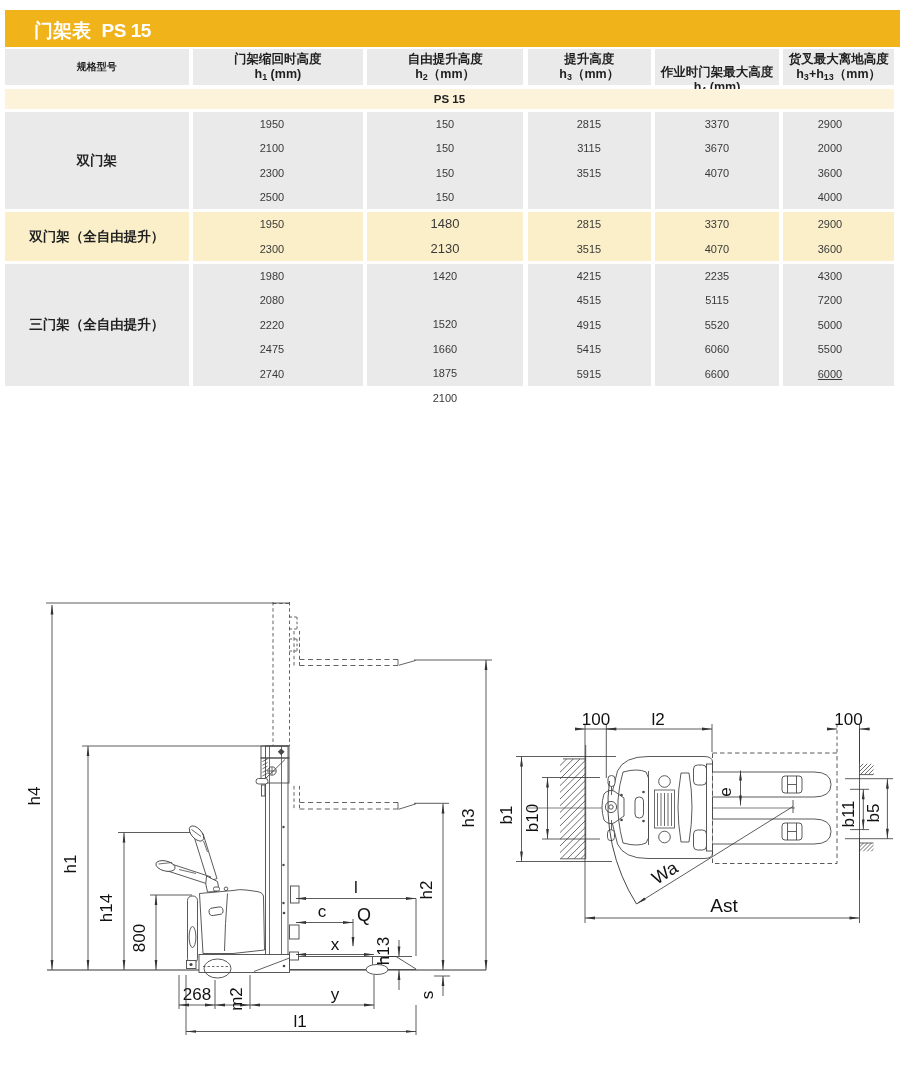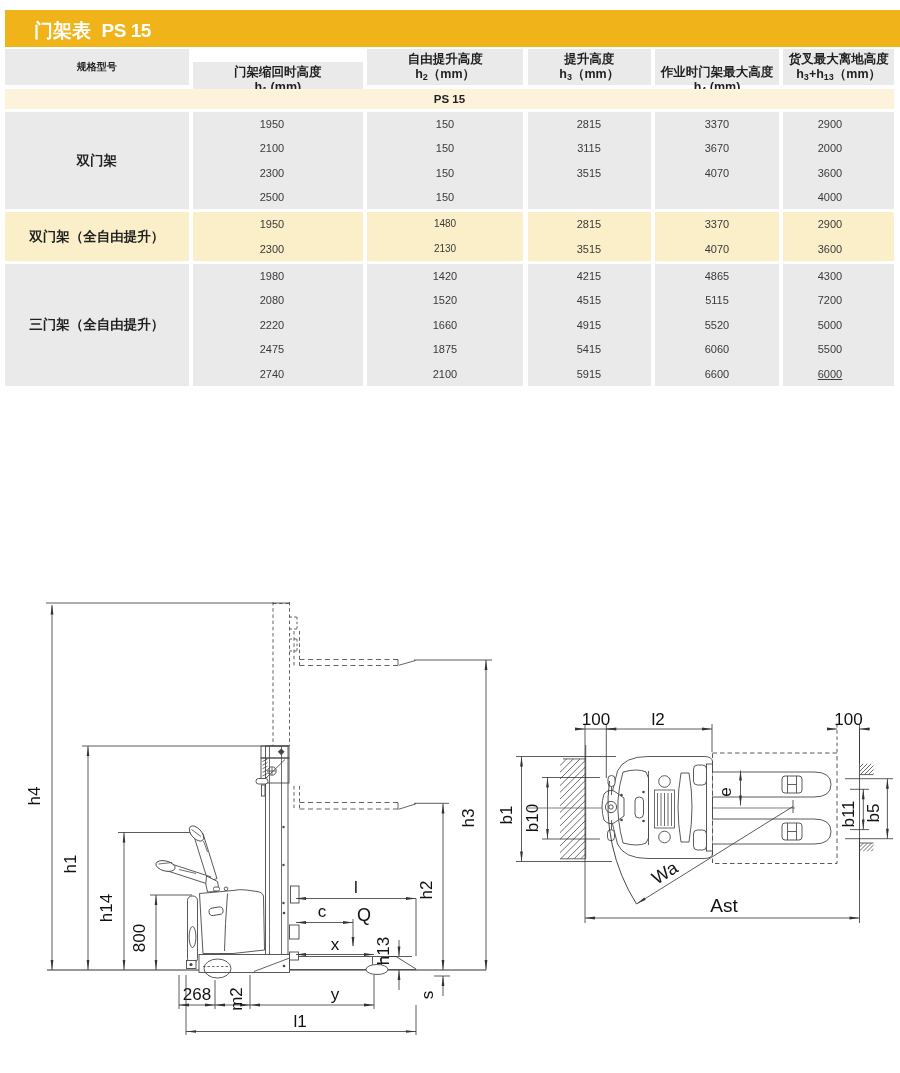--- a/index.html
+++ b/index.html
@@ -10,21 +10,21 @@
 <body>
 
 <div style="position:absolute;left:5px;top:10px;width:890px;height:37px;background:#F0B319;padding-left:12px;">
     <div style="padding:8px 0 0 17px;font-size:19px;font-weight:bold;color:#fff;">门架表&nbsp;&nbsp;<span style="letter-spacing:-0.5px;">PS 15</span></div>
   </div>
 
 <div style="position:absolute;left:5px;top:49px;width:183.5px;height:36px;background:#EAEAEA;text-align:center;color:#1f1f1f;">
     <div style="font-size:10px;font-weight:bold;line-height:36px;">规格型号</div>
   </div>
 
-<div style="position:absolute;left:192.7px;top:49px;width:170.3px;height:36px;background:#EAEAEA;text-align:center;color:#1f1f1f;margin-top:13px;">
+<div style="position:absolute;left:192.7px;top:49px;width:170.3px;height:36px;background:#EAEAEA;text-align:center;color:#1f1f1f;">
     <div style="padding-top:3px;font-size:12.5px;font-weight:bold;line-height:15px;">门架缩回时高度<br>h<sub>1</sub> (mm)</div>
   </div>
 
 <div style="position:absolute;left:367.3px;top:49px;width:155.7px;height:36px;background:#EAEAEA;text-align:center;color:#1f1f1f;">
     <div style="padding-top:3px;font-size:12.5px;font-weight:bold;line-height:15px;">自由提升高度<br>h<sub>2</sub>（mm）</div>
   </div>
 
 <div style="position:absolute;left:528px;top:49px;width:122.5px;height:36px;background:#EAEAEA;text-align:center;color:#1f1f1f;">
     <div style="padding-top:3px;font-size:12.5px;font-weight:bold;line-height:15px;">提升高度<br>h<sub>3</sub>（mm）</div>
   </div>
@@ -83,21 +83,21 @@
 
 <div style="position:absolute;left:5px;top:212px;width:183.5px;height:49px;background:#FAEFC8;text-align:center;font-size:13.5px;font-weight:bold;color:#1f1f1f;display:flex;align-items:center;justify-content:center;">双门架（全自由提升）</div>
 
 <div style="position:absolute;left:192.7px;top:212px;width:170.3px;height:49px;background:#FAEFC8;"></div>
 <div style="position:absolute;left:232px;top:212px;width:80px;height:49px;text-align:center;font-size:11px;color:#3a3a3a;">
     <div style="height:24.5px;line-height:24.5px;">1950</div>
     <div style="height:24.5px;line-height:24.5px;">2300</div>
   </div>
 
 <div style="position:absolute;left:367.3px;top:212px;width:155.7px;height:49px;background:#FAEFC8;"></div>
-<div style="position:absolute;left:405px;top:212px;width:80px;height:49px;text-align:center;font-size:10px;color:#3a3a3a;">
+<div style="position:absolute;left:405px;top:212px;width:80px;height:49px;text-align:center;font-size:13px;color:#3a3a3a;">
     <div style="height:24.5px;line-height:24.5px;">1480</div>
     <div style="height:24.5px;line-height:24.5px;">2130</div>
   </div>
 
 <div style="position:absolute;left:528px;top:212px;width:122.5px;height:49px;background:#FAEFC8;"></div>
 <div style="position:absolute;left:549px;top:212px;width:80px;height:49px;text-align:center;font-size:11px;color:#3a3a3a;">
     <div style="height:24.5px;line-height:24.5px;">2815</div>
     <div style="height:24.5px;line-height:24.5px;">3515</div>
   </div>
 
@@ -120,38 +120,38 @@
     <div style="height:24.4px;line-height:24.4px;">1980</div>
     <div style="height:24.4px;line-height:24.4px;">2080</div>
     <div style="height:24.4px;line-height:24.4px;">2220</div>
     <div style="height:24.4px;line-height:24.4px;">2475</div>
     <div style="height:24.4px;line-height:24.4px;">2740</div>
   </div>
 
 <div style="position:absolute;left:367.3px;top:264px;width:155.7px;height:122px;background:#EAEAEA;"></div>
 <div style="position:absolute;left:405px;top:264px;width:80px;height:122px;text-align:center;font-size:11px;color:#3a3a3a;">
     <div style="height:24.4px;line-height:24.4px;text-align:center;">1420</div>
-    <div style="height:24.4px;line-height:24.4px;">1520</div>
+    <div style="height:24.4px;line-height:24.4px;margin-top:24px;">1520</div>
     <div style="height:24.4px;line-height:24.4px;">1660</div>
     <div style="height:24.4px;line-height:24.4px;">1875</div>
     <div style="height:24.4px;line-height:24.4px;">2100</div>
   </div>
 
 <div style="position:absolute;left:528px;top:264px;width:122.5px;height:122px;background:#EAEAEA;"></div>
 <div style="position:absolute;left:549px;top:264px;width:80px;height:122px;text-align:center;font-size:11px;color:#3a3a3a;">
     <div style="height:24.4px;line-height:24.4px;">4215</div>
     <div style="height:24.4px;line-height:24.4px;">4515</div>
     <div style="height:24.4px;line-height:24.4px;">4915</div>
     <div style="height:24.4px;line-height:24.4px;">5415</div>
     <div style="height:24.4px;line-height:24.4px;">5915</div>
   </div>
 
 <div style="position:absolute;left:655px;top:264px;width:124px;height:122px;background:#EAEAEA;"></div>
 <div style="position:absolute;left:677px;top:264px;width:80px;height:122px;text-align:center;font-size:11px;color:#3a3a3a;">
-    <div style="height:24.4px;line-height:24.4px;">4865</div>
+    <div style="height:24.4px;line-height:24.4px;">2235</div>
     <div style="height:24.4px;line-height:24.4px;">5115</div>
     <div style="height:24.4px;line-height:24.4px;">5520</div>
     <div style="height:24.4px;line-height:24.4px;">6060</div>
     <div style="height:24.4px;line-height:24.4px;">6600</div>
   </div>
 
 <div style="position:absolute;left:783.3px;top:264px;width:110.7px;height:122px;background:#EAEAEA;"></div>
 <div style="position:absolute;left:790px;top:264px;width:80px;height:122px;text-align:center;font-size:11px;color:#3a3a3a;">
     <div style="height:24.4px;line-height:24.4px;">4300</div>
     <div style="height:24.4px;line-height:24.4px;">7200</div>

